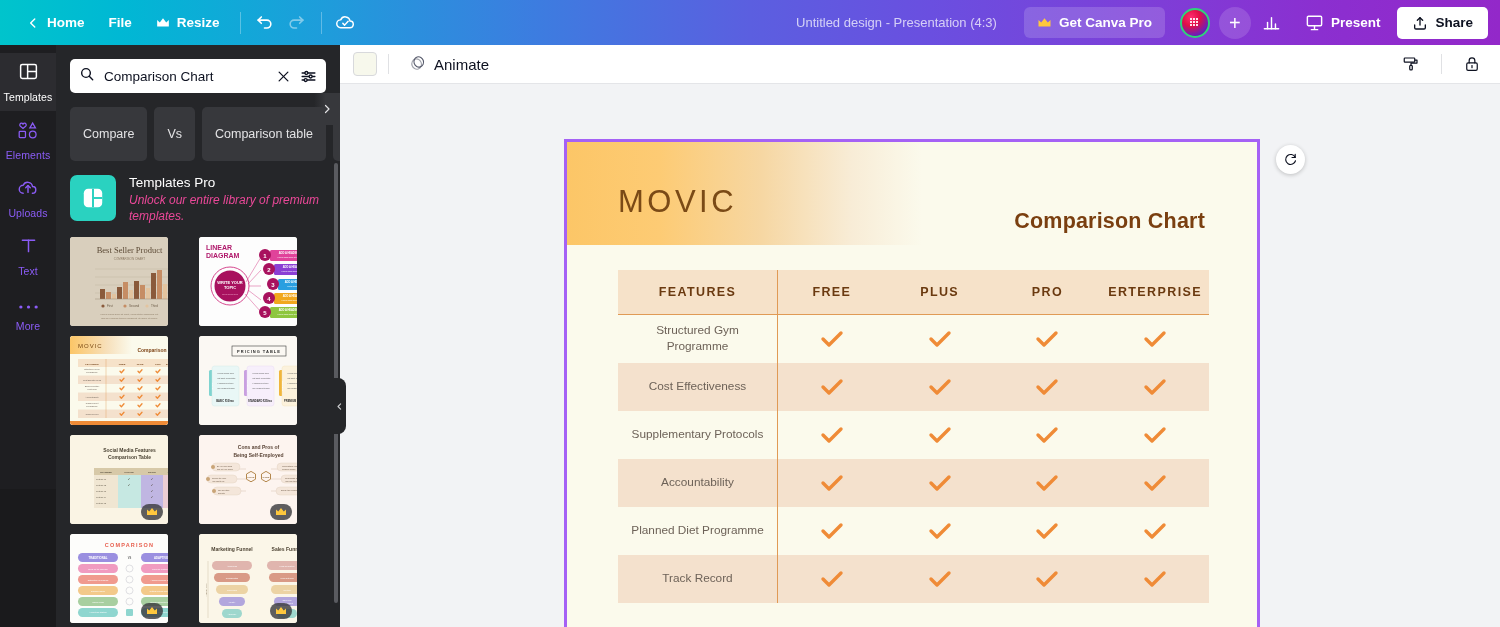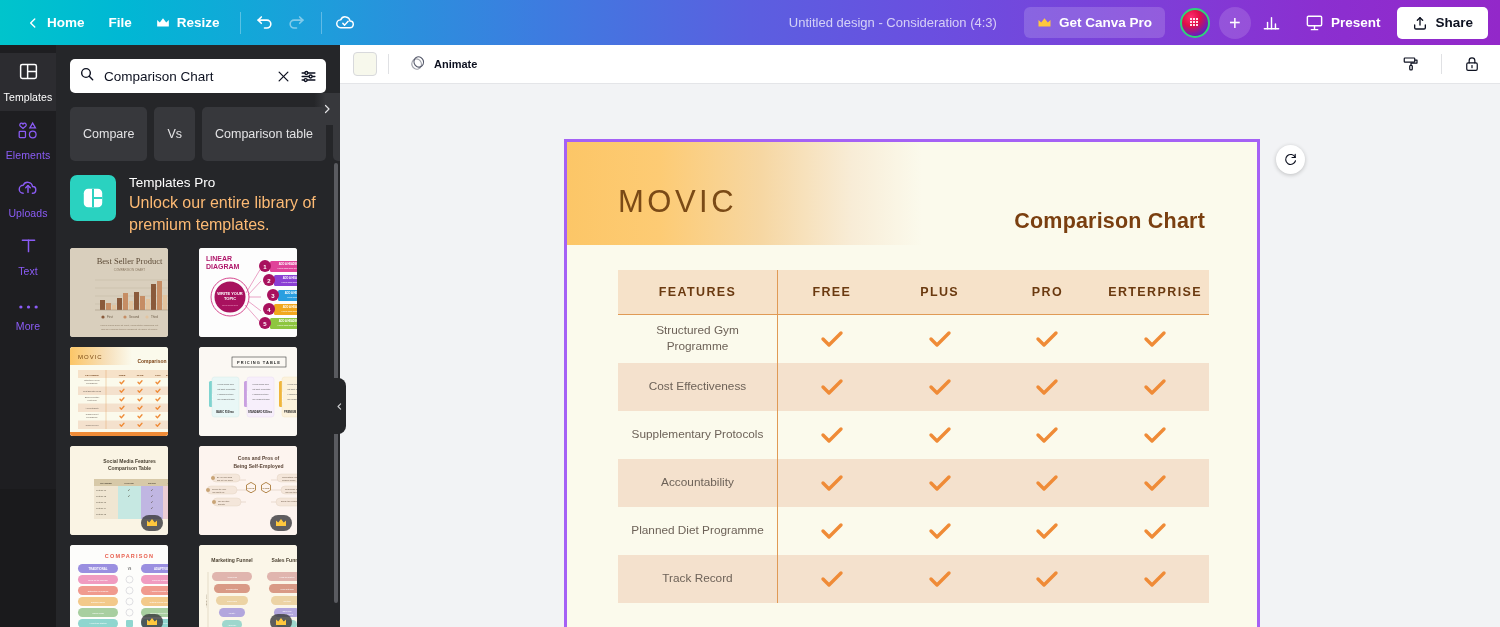--- a/index.html
+++ b/index.html
@@ -119,21 +119,21 @@
 
   .pro-card {
     display: flex; gap: 13px; align-items: flex-start;
     margin: 14px 14px 0 14px; cursor: pointer;
   }
   .pro-thumb {
     width: 46px; height: 46px; border-radius: 7px; flex: 0 0 46px;
     background: #2ad2c0; display: flex; align-items: center; justify-content: center;
   }
   .pro-title { color: #fff; font-size: 13.5px; font-weight: 400; margin-bottom: 2px; }
-  .pro-sub { color: #fdba74; font-size: 16px; line-height: 1.35; }
+  .pro-sub { color: #ec4899; font-size: 12px; line-height: 1.35; font-style: italic; }
 
   .grid {
     display: grid; grid-template-columns: 119px 119px; gap: 10px;
     padding: 13px 14px 0 14px;
   }
   .thumb {
     width: 98px; height: 89px; border-radius: 3px; overflow: hidden;
     position: relative; cursor: pointer; background: #efe9dd;
   }
   .crown-badge {
@@ -159,21 +159,21 @@
     height: 39px; background: #fff; display: flex; align-items: center;
     padding: 0 13px; border-bottom: 1px solid #e4e5e8;
   }
   .swatch {
     width: 24px; height: 24px; border-radius: 4px;
     background: #f7f8ec; border: 1px solid #d8d9dc; cursor: pointer;
   }
   .ct-sep { width: 1px; height: 20px; background: #e0e1e4; margin: 0 11px; }
   .animate-btn {
     display: flex; align-items: center; gap: 7px; cursor: pointer;
-    color: #0d1120; font-size: 11px; font-weight: 700;
+    color: #0d1120; font-size: 15px; font-weight: 400;
     padding: 6px 9px; border-radius: 4px;
   }
   .ct-right { margin-left: auto; display: flex; align-items: center; gap: 4px; }
   .ct-iconbtn {
     width: 30px; height: 30px; border-radius: 4px; cursor: pointer;
     display: flex; align-items: center; justify-content: center;
   }
 
   
   .canvas-area { position: relative; width: 1160px; height: 543px; }
@@ -282,21 +282,21 @@
 
       <div class="tb-iconbtn">
         <svg width="21" height="21" viewBox="0 0 24 24" fill="none" stroke="#fff" stroke-width="1.7" stroke-linecap="round" stroke-linejoin="round">
             <path d="M6.5 18a4.5 4.5 0 0 1 0-9 5.6 5.6 0 0 1 10.7 1.4A3.8 3.8 0 0 1 17 18z"></path>
             <polyline points="9 13 11 15 15 10.5"></polyline>
           </svg>
       </div>
     </div>
 
     <div class="tb-right">
-      <div class="doc-title">Untitled design - Consideration (4:3)</div>
+      <div class="doc-title">Untitled design - Presentation (4:3)</div>
 
       <div class="pro-btn">
         <span class="tb-icon">
           <svg width="15" height="12" viewBox="0 0 24 20" fill="#ffc83d">
               <path d="M2 5l4.5 4L12 2l5.5 7L22 5v11H2z"></path>
             </svg>
         </span>
         <span>Get Canva Pro</span>
       </div>
 

